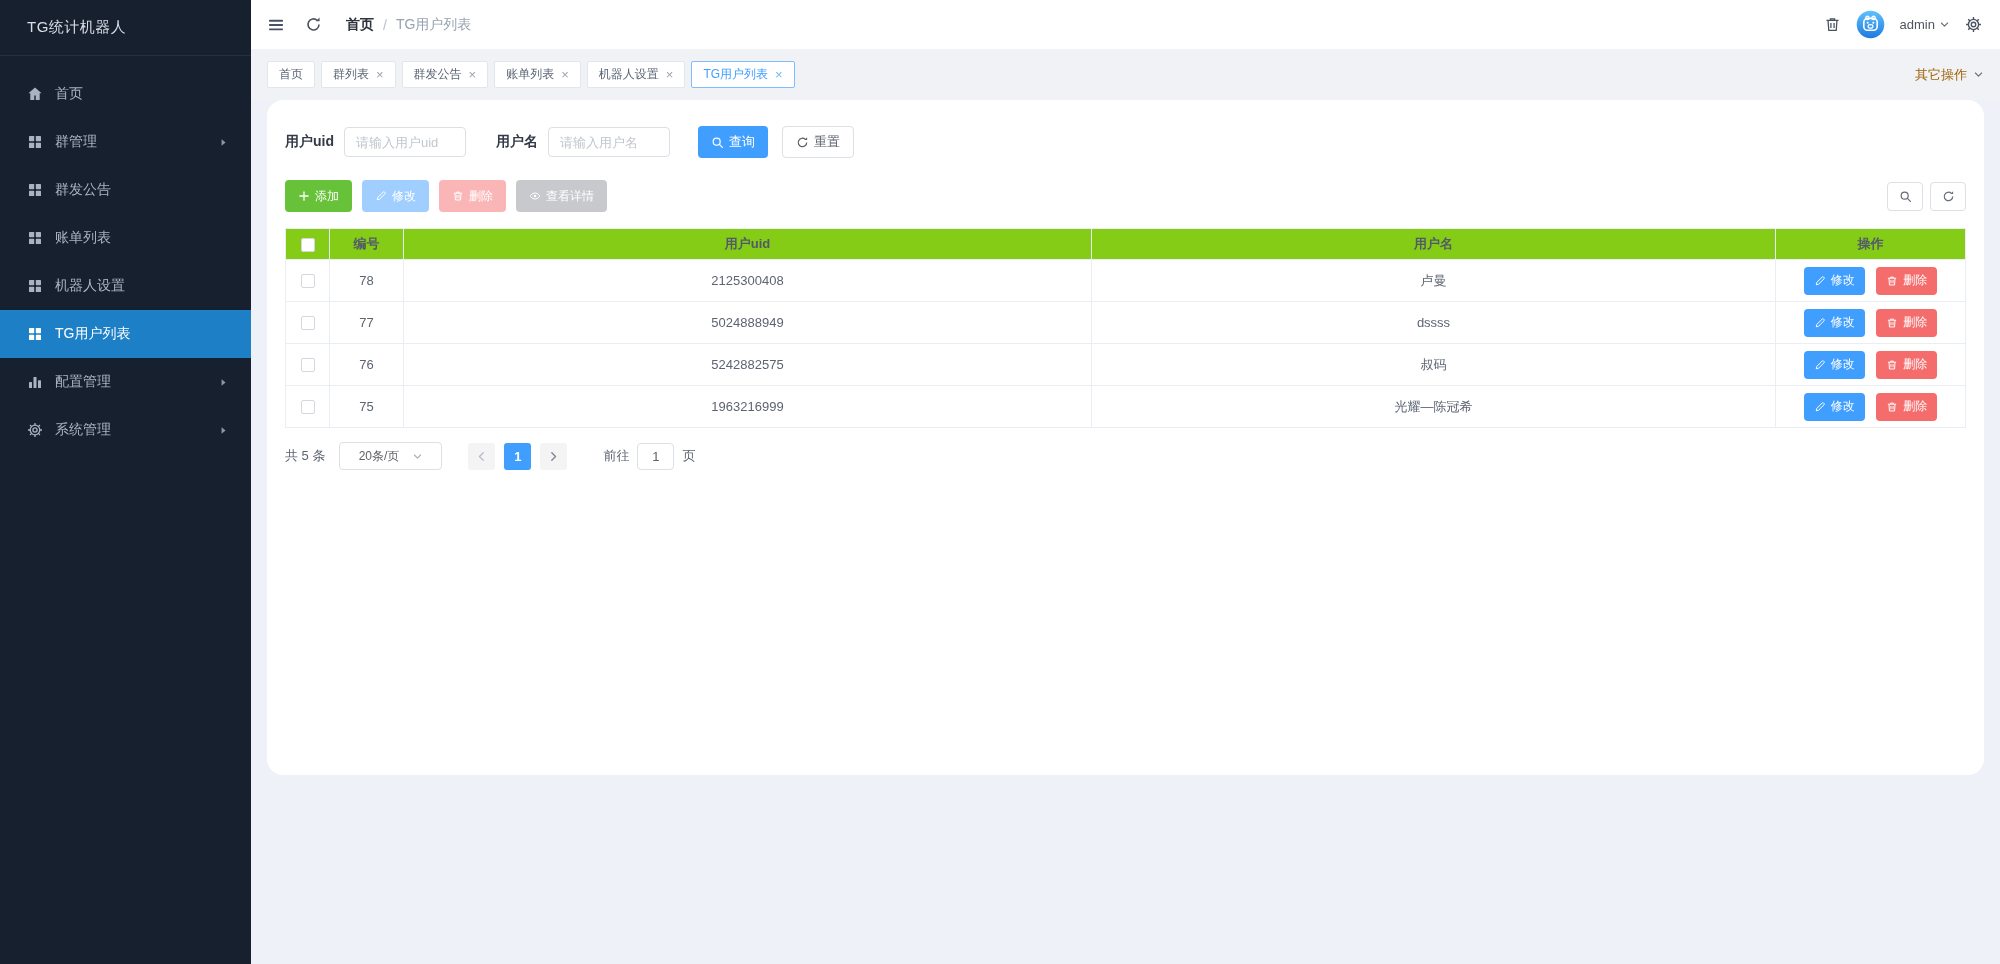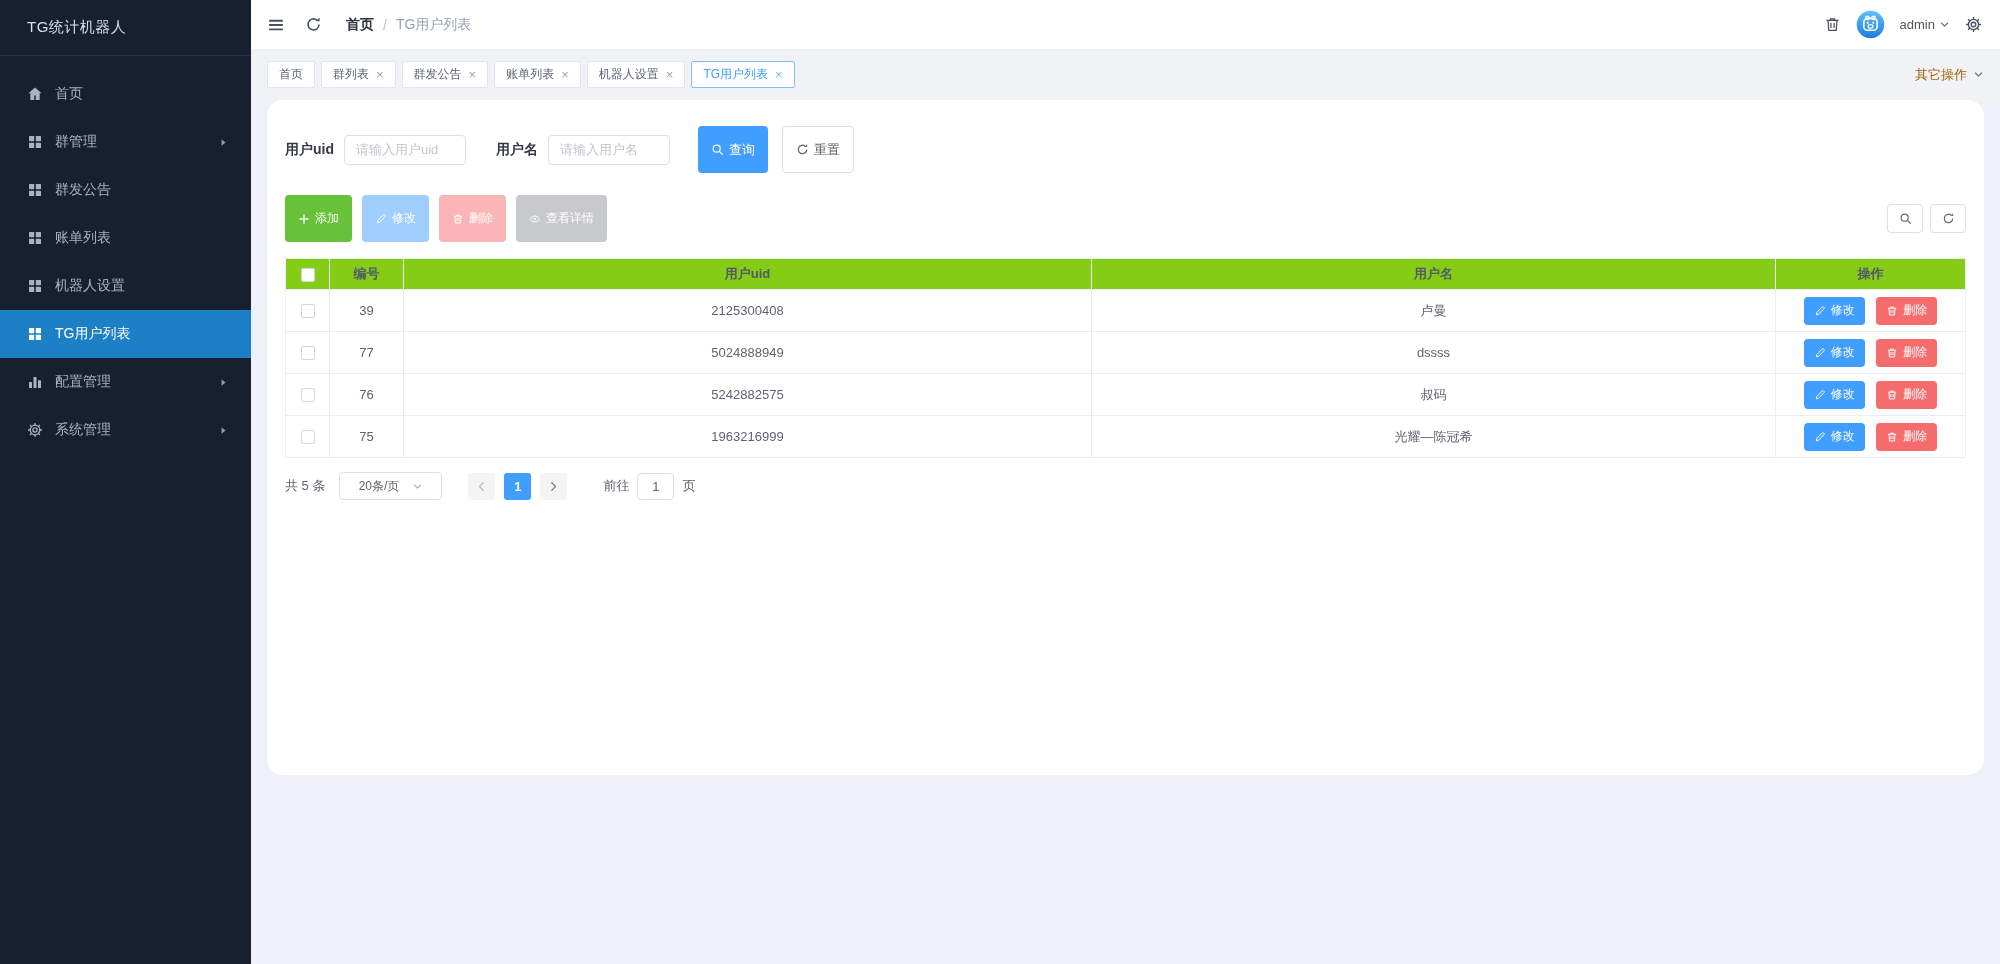--- a/index.html
+++ b/index.html
@@ -50,21 +50,21 @@
   
   .card { margin:0 16px; height:675px; background:#fff; border-radius:16px; padding:26px 18px 0; }
 
   .search-row { display:flex; align-items:center; }
   .f-label { font-size:14px; font-weight:700; color:#333a46; }
   .lbl-2 { margin-left:30px; }
   .inp { width:122px; height:30px; border:1px solid #dcdfe6; border-radius:4px; padding:0 11px;
     font-size:13px; color:#606266; outline:none; margin-left:10px; font-family:inherit; }
   .inp::placeholder { color:#c0c6cf; }
 
-  .btn { display:inline-flex; align-items:center; justify-content:center; gap:5px; height:47px;
+  .btn { display:inline-flex; align-items:center; justify-content:center; gap:5px; height:32px;
     border:none; border-radius:4px; font-size:12px; padding:15px 13px; cursor:pointer; font-family:inherit; white-space:nowrap; }
   .btn .bicon { width:12px; height:12px; }
   .btn-search { background:#409eff; color:#fff; font-size:13px; margin-left:28px; }
   .btn-search .bicon, .btn-reset .bicon { width:13px; height:13px; }
   .btn-reset { background:#fff; border:1px solid #dcdfe6; color:#5a6068; font-size:13px; margin-left:14px; }
   .btn-add { background:#67c23a; color:#fff; }
   .btn-dis-edit { background:#a0cfff; color:#fff; cursor:not-allowed; }
   .btn-dis-del  { background:#fab6b6; color:#fff; cursor:not-allowed; }
   .btn-dis-info { background:#c8c9cc; color:#fff; cursor:not-allowed; }
   .btn-primary { background:#409eff; color:#fff; }
@@ -425,21 +425,21 @@
                 <th class="col-check"><span class="checkbox"></span></th>
                 <th class="col-no">编号</th>
                 <th class="col-uid">用户uid</th>
                 <th class="col-name">用户名</th>
                 <th class="col-op">操作</th>
               </tr>
             </thead>
           <tbody id="tbody">
   <tr>
     <td class="col-check"><span class="checkbox"></span></td>
-    <td class="col-no">39</td>
+    <td class="col-no">78</td>
     <td class="col-uid">2125300408</td>
     <td class="col-name">卢曼</td>
     <td class="col-op">
       <button class="btn btn-primary btn-sm">
                     <span class="bicon">
                       <svg viewBox="0 0 16 16">
                         <path d="M3 13l.8-3.2 7.3-7.3a1 1 0 0 1 1.4 0l1 1a1 1 0 0 1 0 1.4L6.2 12.2 3 13z" fill="none" stroke="currentColor" stroke-width="1.3"></path>
                       </svg>
                     </span>
                     <span>修改</span>

